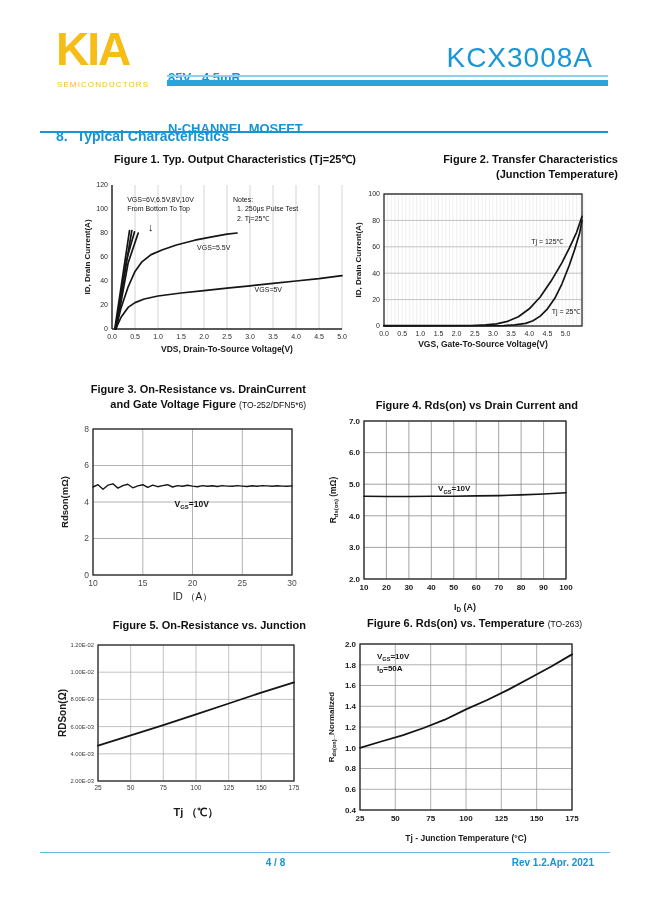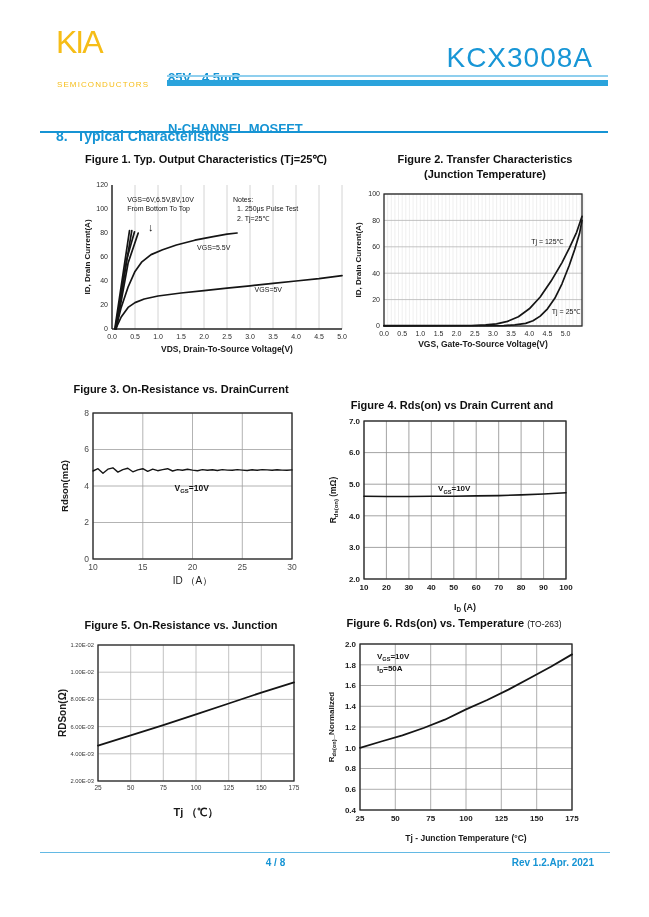--- a/index.html
+++ b/index.html
@@ -1,38 +1,38 @@
 <!DOCTYPE html>
 <html><head>
 <meta charset="utf-8">
 <style>
   html,body{margin:0;padding:0;}
   body{
     width:649px;height:917px;position:relative;background:#ffffff;
     font-family:"Liberation Sans", sans-serif;color:#111;overflow:hidden;
   }
   
-  .logo{position:absolute;left:56px;top:26px;font-size:32px;font-weight:400;
+  .logo{position:absolute;left:56px;top:26px;font-size:46px;font-weight:700;
         color:#F6BD17;letter-spacing:-2px;line-height:1;}
   .logo-sub{position:absolute;left:57px;top:80px;font-size:8px;font-weight:400;
         color:#F6BD17;letter-spacing:1.1px;}
   .spec{position:absolute;left:168px;top:35px;color:#1694D4;font-weight:700;
         font-size:13px;line-height:17px;white-space:pre;}
   .part{position:absolute;top:42px;right:56px;font-size:28px;color:#1896D6;
         font-weight:400;letter-spacing:1px;}
   .rule-thin{position:absolute;left:167px;top:75px;width:441px;height:2px;background:#8FCFEE;}
   .rule-thick{position:absolute;left:167px;top:80px;width:441px;height:6px;background:#2AA3DC;}
   
   .section{position:absolute;left:56px;top:128px;font-size:14px;font-weight:700;color:#1694D4;}
   .section .num{margin-right:9px;}
   .section-rule{position:absolute;left:40px;top:131px;width:568px;height:2px;background:#1694D4;}
   
   .fig{position:absolute;}
   .fig-titles{text-align:center;color:#101010;margin-bottom:2px;}
-  .fig-title-line{font-size:11px;font-weight:700;line-height:15px;white-space:nowrap;}
+  .fig-title-line{font-size:11px;font-weight:700;line-height:15px;white-space:nowrap;text-align:right;}
   .fig-title-small{font-size:8.5px;font-weight:400;}
   .fig svg{display:block;}
   #fig1{left:56px;top:152px;width:300px;}
   #fig2{left:352px;top:152px;width:266px;}
   #fig3{left:56px;top:382px;width:250px;}
   #fig4{left:326px;top:382px;width:252px;margin-top:16px;}
   #fig5{left:56px;top:618px;width:250px;}
   #fig6{left:326px;top:616px;width:256px;}
   
   .footer-rule{position:absolute;left:40px;top:852px;width:570px;height:1px;background:#63B9E4;}
@@ -204,20 +204,21 @@
         <path d="M32.0 141.9 L151.9 141.6 L162.8 140.9 L173.7 139.4 L181.0 136.7 L188.2 132.1 L195.5 124.8 L202.8 114.3 L210.0 99.8 L217.3 81.3 L222.7 65.4 L227.5 49.6 L230.0 36.4" fill="none" stroke="#151515" stroke-width="1.7" stroke-linejoin="round" stroke-linecap="round"></path>
         <text x="131" y="163" font-size="8.5" text-anchor="middle" fill="#1a1a1a"><tspan font-weight="bold">VGS,  Gate-To-Source Voltage(V)</tspan></text>
         <text x="9" y="76" font-size="8" text-anchor="middle" fill="#1a1a1a" transform="rotate(-90 9 76)"><tspan font-weight="bold">ID, Drain Current(A)</tspan></text>
         <text x="179.13761467889907" y="60.16" font-size="7" text-anchor="start" fill="#141414"><tspan>Tj = 125℃</tspan></text>
         <text x="199.84587155963303" y="130.12" font-size="7" text-anchor="start" fill="#141414"><tspan>Tj = 25℃</tspan></text>
       </svg>
   </div>
   <div class="fig" id="fig3">
     <div class="fig-titles">
         <div class="fig-title-line"><span>Figure 3. On-Resistance vs. DrainCurrent</span></div>
+        <div class="fig-title-line"><span>and Gate Voltage Figure </span><span class="fig-title-small">(TO-252/DFN5*6)</span></div>
       </div>
     <svg width="250" height="190" viewBox="0 0 250 190">
         <line x1="37.0" y1="14" x2="37.0" y2="160" stroke="#9f9f9f" stroke-width="0.8"></line>
         <line x1="86.8" y1="14" x2="86.8" y2="160" stroke="#9f9f9f" stroke-width="0.8"></line>
         <line x1="136.5" y1="14" x2="136.5" y2="160" stroke="#9f9f9f" stroke-width="0.8"></line>
         <line x1="186.3" y1="14" x2="186.3" y2="160" stroke="#9f9f9f" stroke-width="0.8"></line>
         <line x1="236.0" y1="14" x2="236.0" y2="160" stroke="#9f9f9f" stroke-width="0.8"></line>
         <line x1="37" y1="160.0" x2="236" y2="160.0" stroke="#9f9f9f" stroke-width="0.8"></line>
         <line x1="37" y1="123.5" x2="236" y2="123.5" stroke="#9f9f9f" stroke-width="0.8"></line>
         <line x1="37" y1="87.0" x2="236" y2="87.0" stroke="#9f9f9f" stroke-width="0.8"></line>

